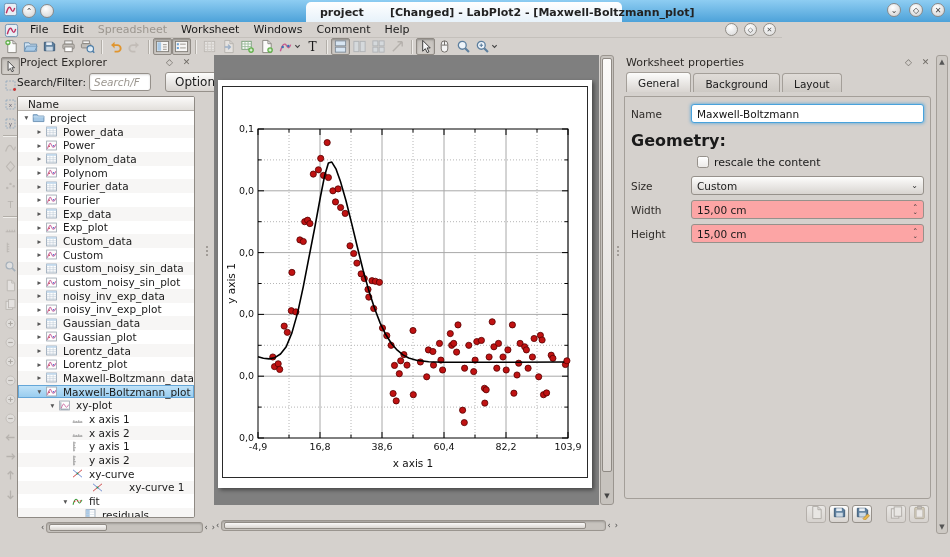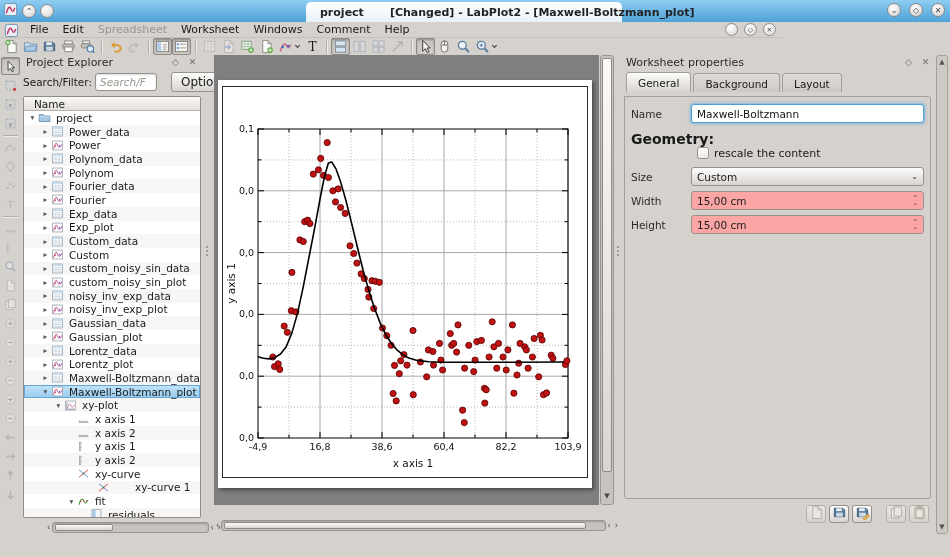--- a/index.html
+++ b/index.html
@@ -52,21 +52,21 @@
   .rail-btn.checked { background:linear-gradient(#c6c2bd,#d4d0cb); border-color:#8f8a84;
     box-shadow:inset 0 1px 2px rgba(0,0,0,.28); }
   .rail-btn.disabled { opacity:.4; }
   .rail-sep { width:15px; height:1px; background:#b2aea8; box-shadow:0 1px 0 #efedea; margin:2px 0; }
 
   
   .panel-header { height:16px; display:flex; align-items:center; padding:0 4px; color:#2e2b28; }
   .panel-header .ph-btns { margin-left:auto; display:flex; gap:6px; color:#6e6a64; font-size:9px; }
   .ph-btn { width:11px; text-align:center; }
 
-  #explorer { position:absolute; left:22px; top:54px; width:180px; height:480px; }
+  #explorer { position:absolute; left:16px; top:54px; width:180px; height:480px; }
   .search-row { height:24px; display:flex; align-items:center; gap:3px; padding:2px 1px; }
   .search-label { font-size:10.5px; white-space:nowrap; }
   #search-input { flex:1; width:62px; height:18px; border:1px solid #96918b; border-radius:3px;
     background:#fff; box-shadow:inset 0 1px 2px rgba(0,0,0,.15); padding:0 4px;
     font:italic 10.5px "DejaVu Sans",sans-serif; color:#333; }
   #search-input::placeholder { color:#9b968f; font-style:italic; }
   .btn { height:20px; padding:0 9px; border:1px solid #96918b; border-radius:3px;
     background:linear-gradient(#fdfdfc,#d8d4d0); font-size:12px; display:flex; align-items:center;margin-left:11px; }
   .tree-frame { position:absolute; left:1px; right:1px; top:42px; bottom:16px;
     background:#fff; border:1px solid #8f8a84; border-radius:2px; overflow:hidden; }
@@ -110,21 +110,21 @@
     border-radius:3.5px 3.5px 0 0; background:linear-gradient(#e0dcd8,#cdc9c4);
     height:19px; display:flex; align-items:center; position:relative; top:1px; font-size:10.5px;}
   .tab.active { background:linear-gradient(#fcfcfb,#d9d5d1); height:20px; top:0; z-index:2; }
   .prop-frame { position:absolute; left:2px; right:4px; top:42px; bottom:36px;
     border:1px solid #a49f99; border-radius:0 3px 3px 3px; background:#d5d1cd; padding:7px 6px; }
   .field-row { display:flex; align-items:center; margin-bottom:5px; }
   .field-label { width:60px; flex:none; font-size:10.5px; color:#2e2b28; }
   .tinput { flex:1; height:19px; background:#fff; border:1px solid #96918b; border-radius:3px;
     padding:0 5px; font:10.5px "DejaVu Sans",sans-serif; color:#111; }
   .tinput.focused { border:1px solid #48a2dc; box-shadow:0 0 3px 1px rgba(72,162,220,.6); }
-  .sect-label { font-weight:bold; margin:8px 0 0; font-size:14px; }
+  .sect-label { font-weight:bold; margin:8px 0 6px; font-size:16px; }
   .check-row { display:flex; align-items:flex-start; gap:5px; margin:0 0 7px 66px; }
   .checkbox { width:12px; height:12px; border:1px solid #96918b; border-radius:2.5px;
     background:linear-gradient(#fff,#eceae8); }
   .combo,.spin { flex:1; height:19px; border:1px solid #96918b; border-radius:3px;
     background:linear-gradient(#fdfdfc,#d8d4d0); display:flex; align-items:center;
     padding:0 5px; font-size:10.5px; }
   .combo span:first-child,.spin span:first-child { flex:1; }
   .spin { background:#fca5a5; }
   .arrows { display:flex; flex-direction:column; line-height:4.5px; font-size:6.5px; color:#333;
     text-align:center; }

